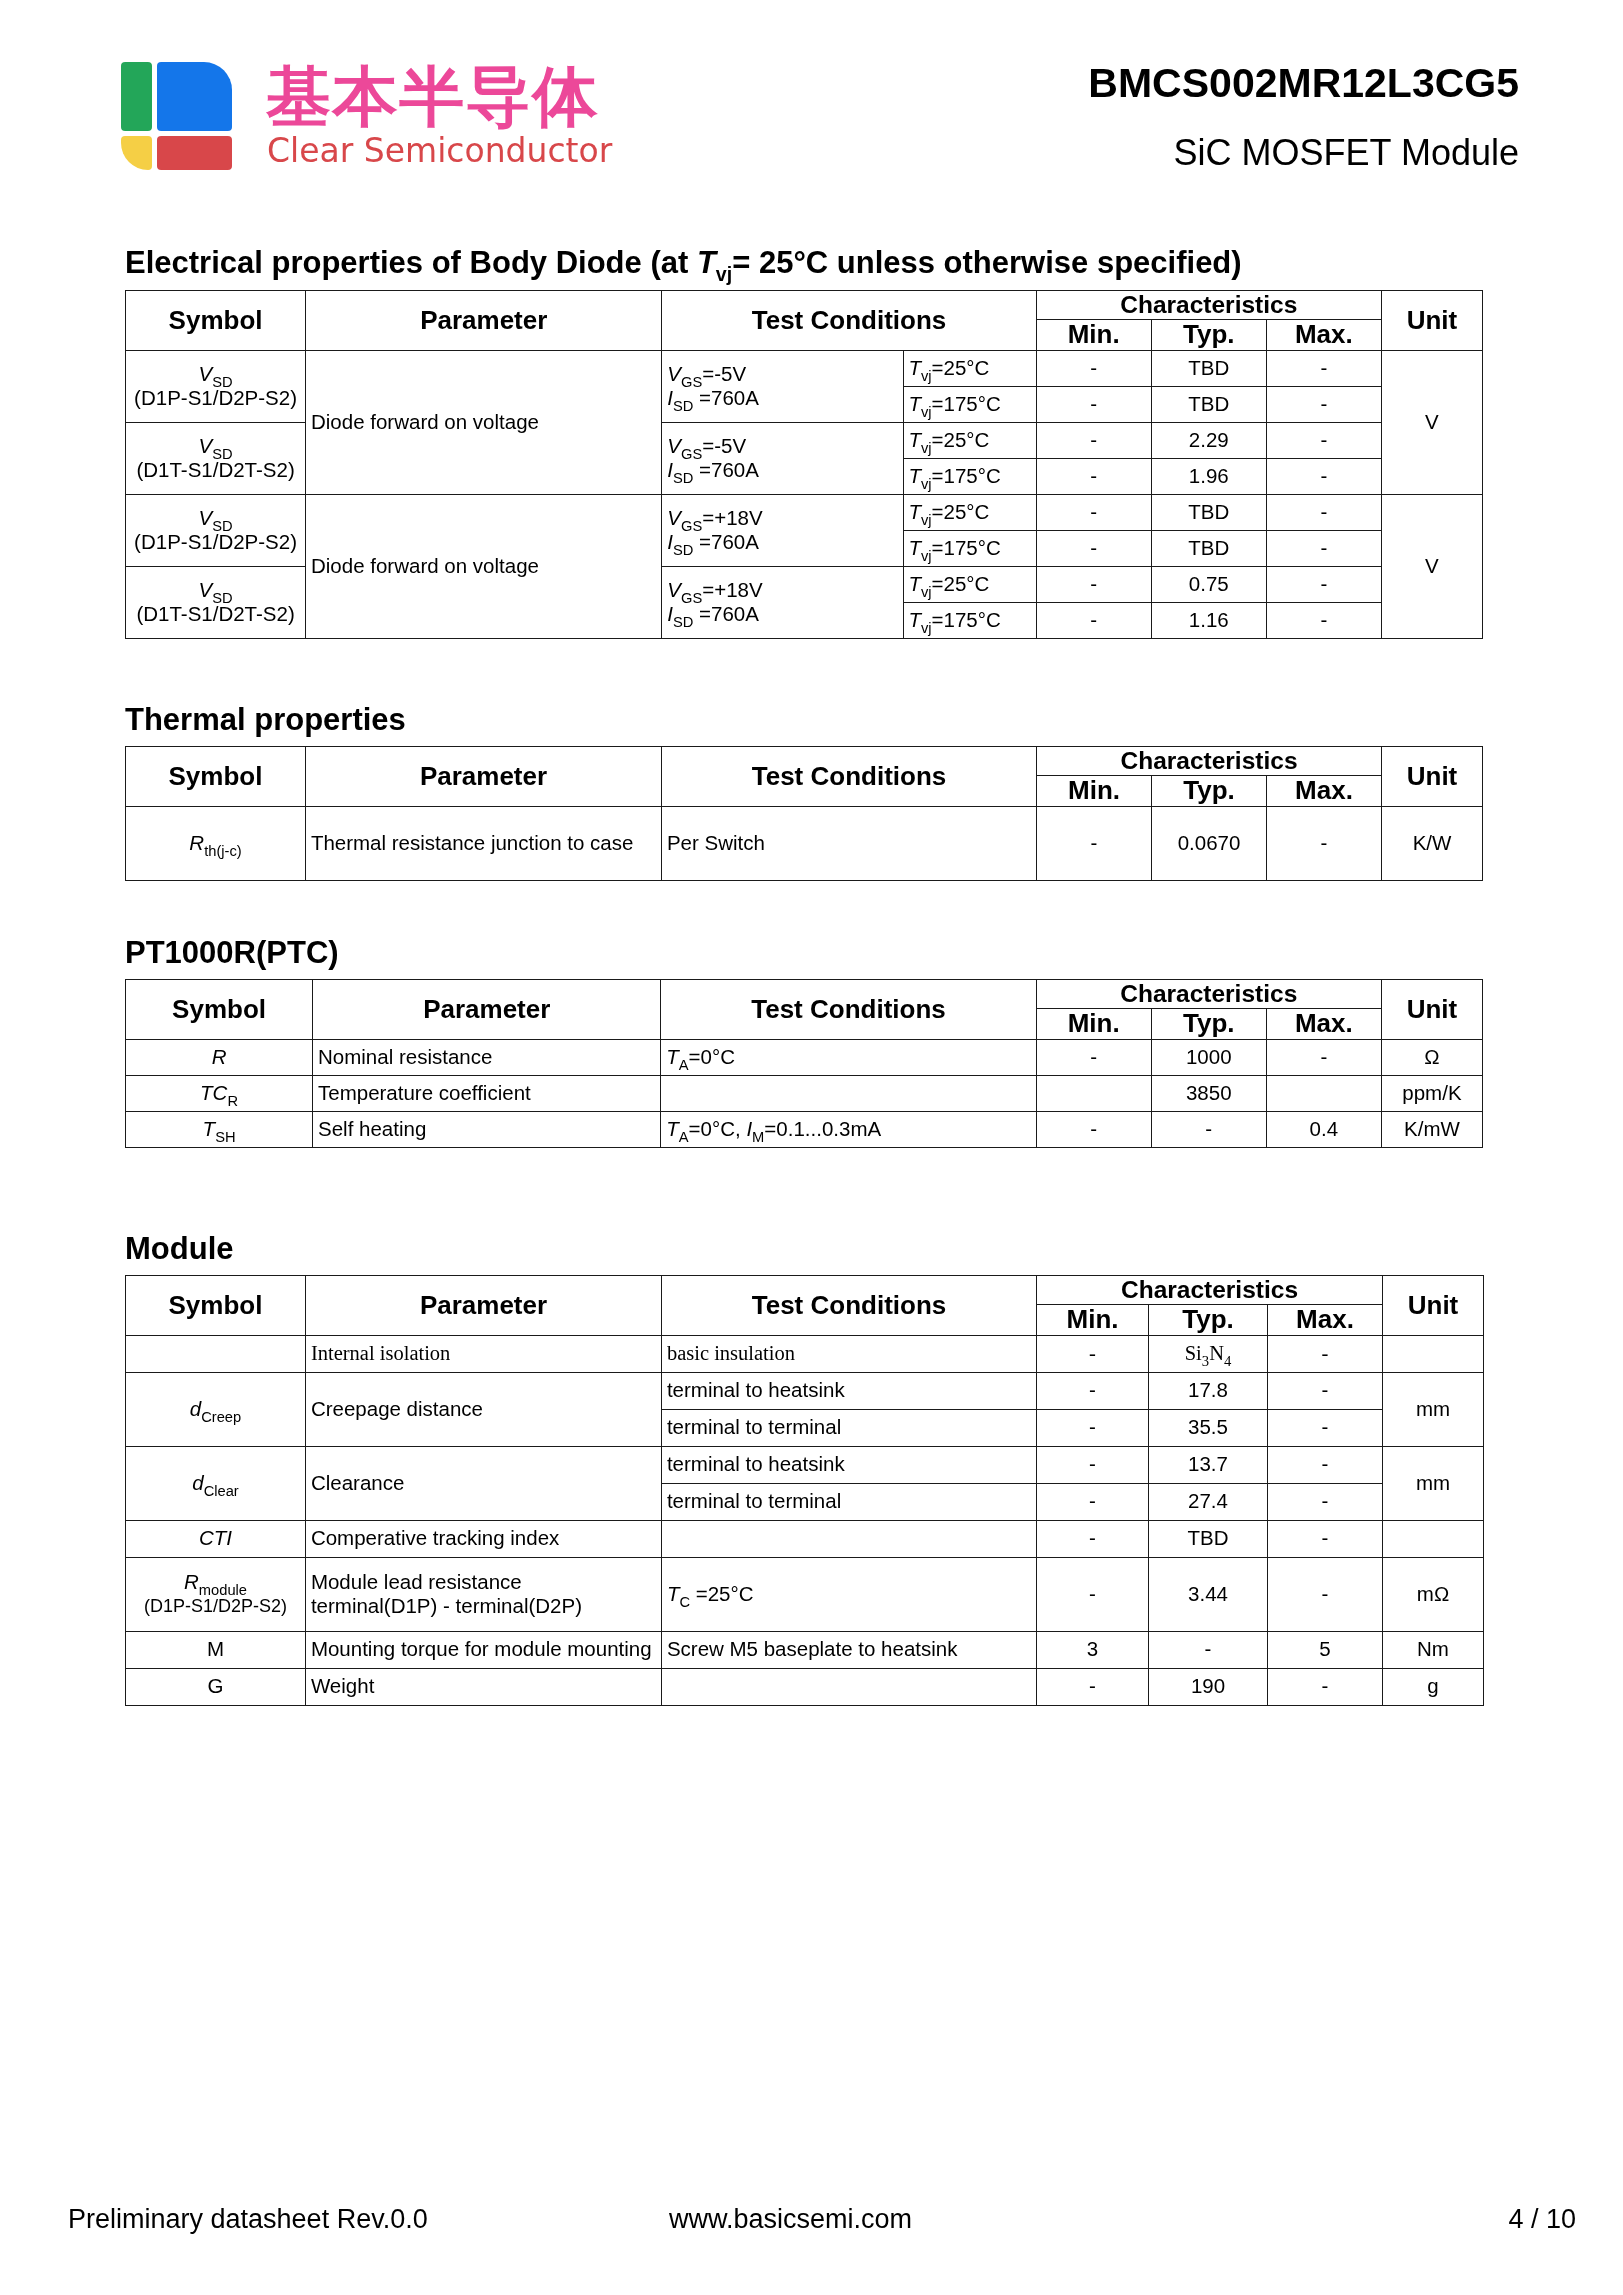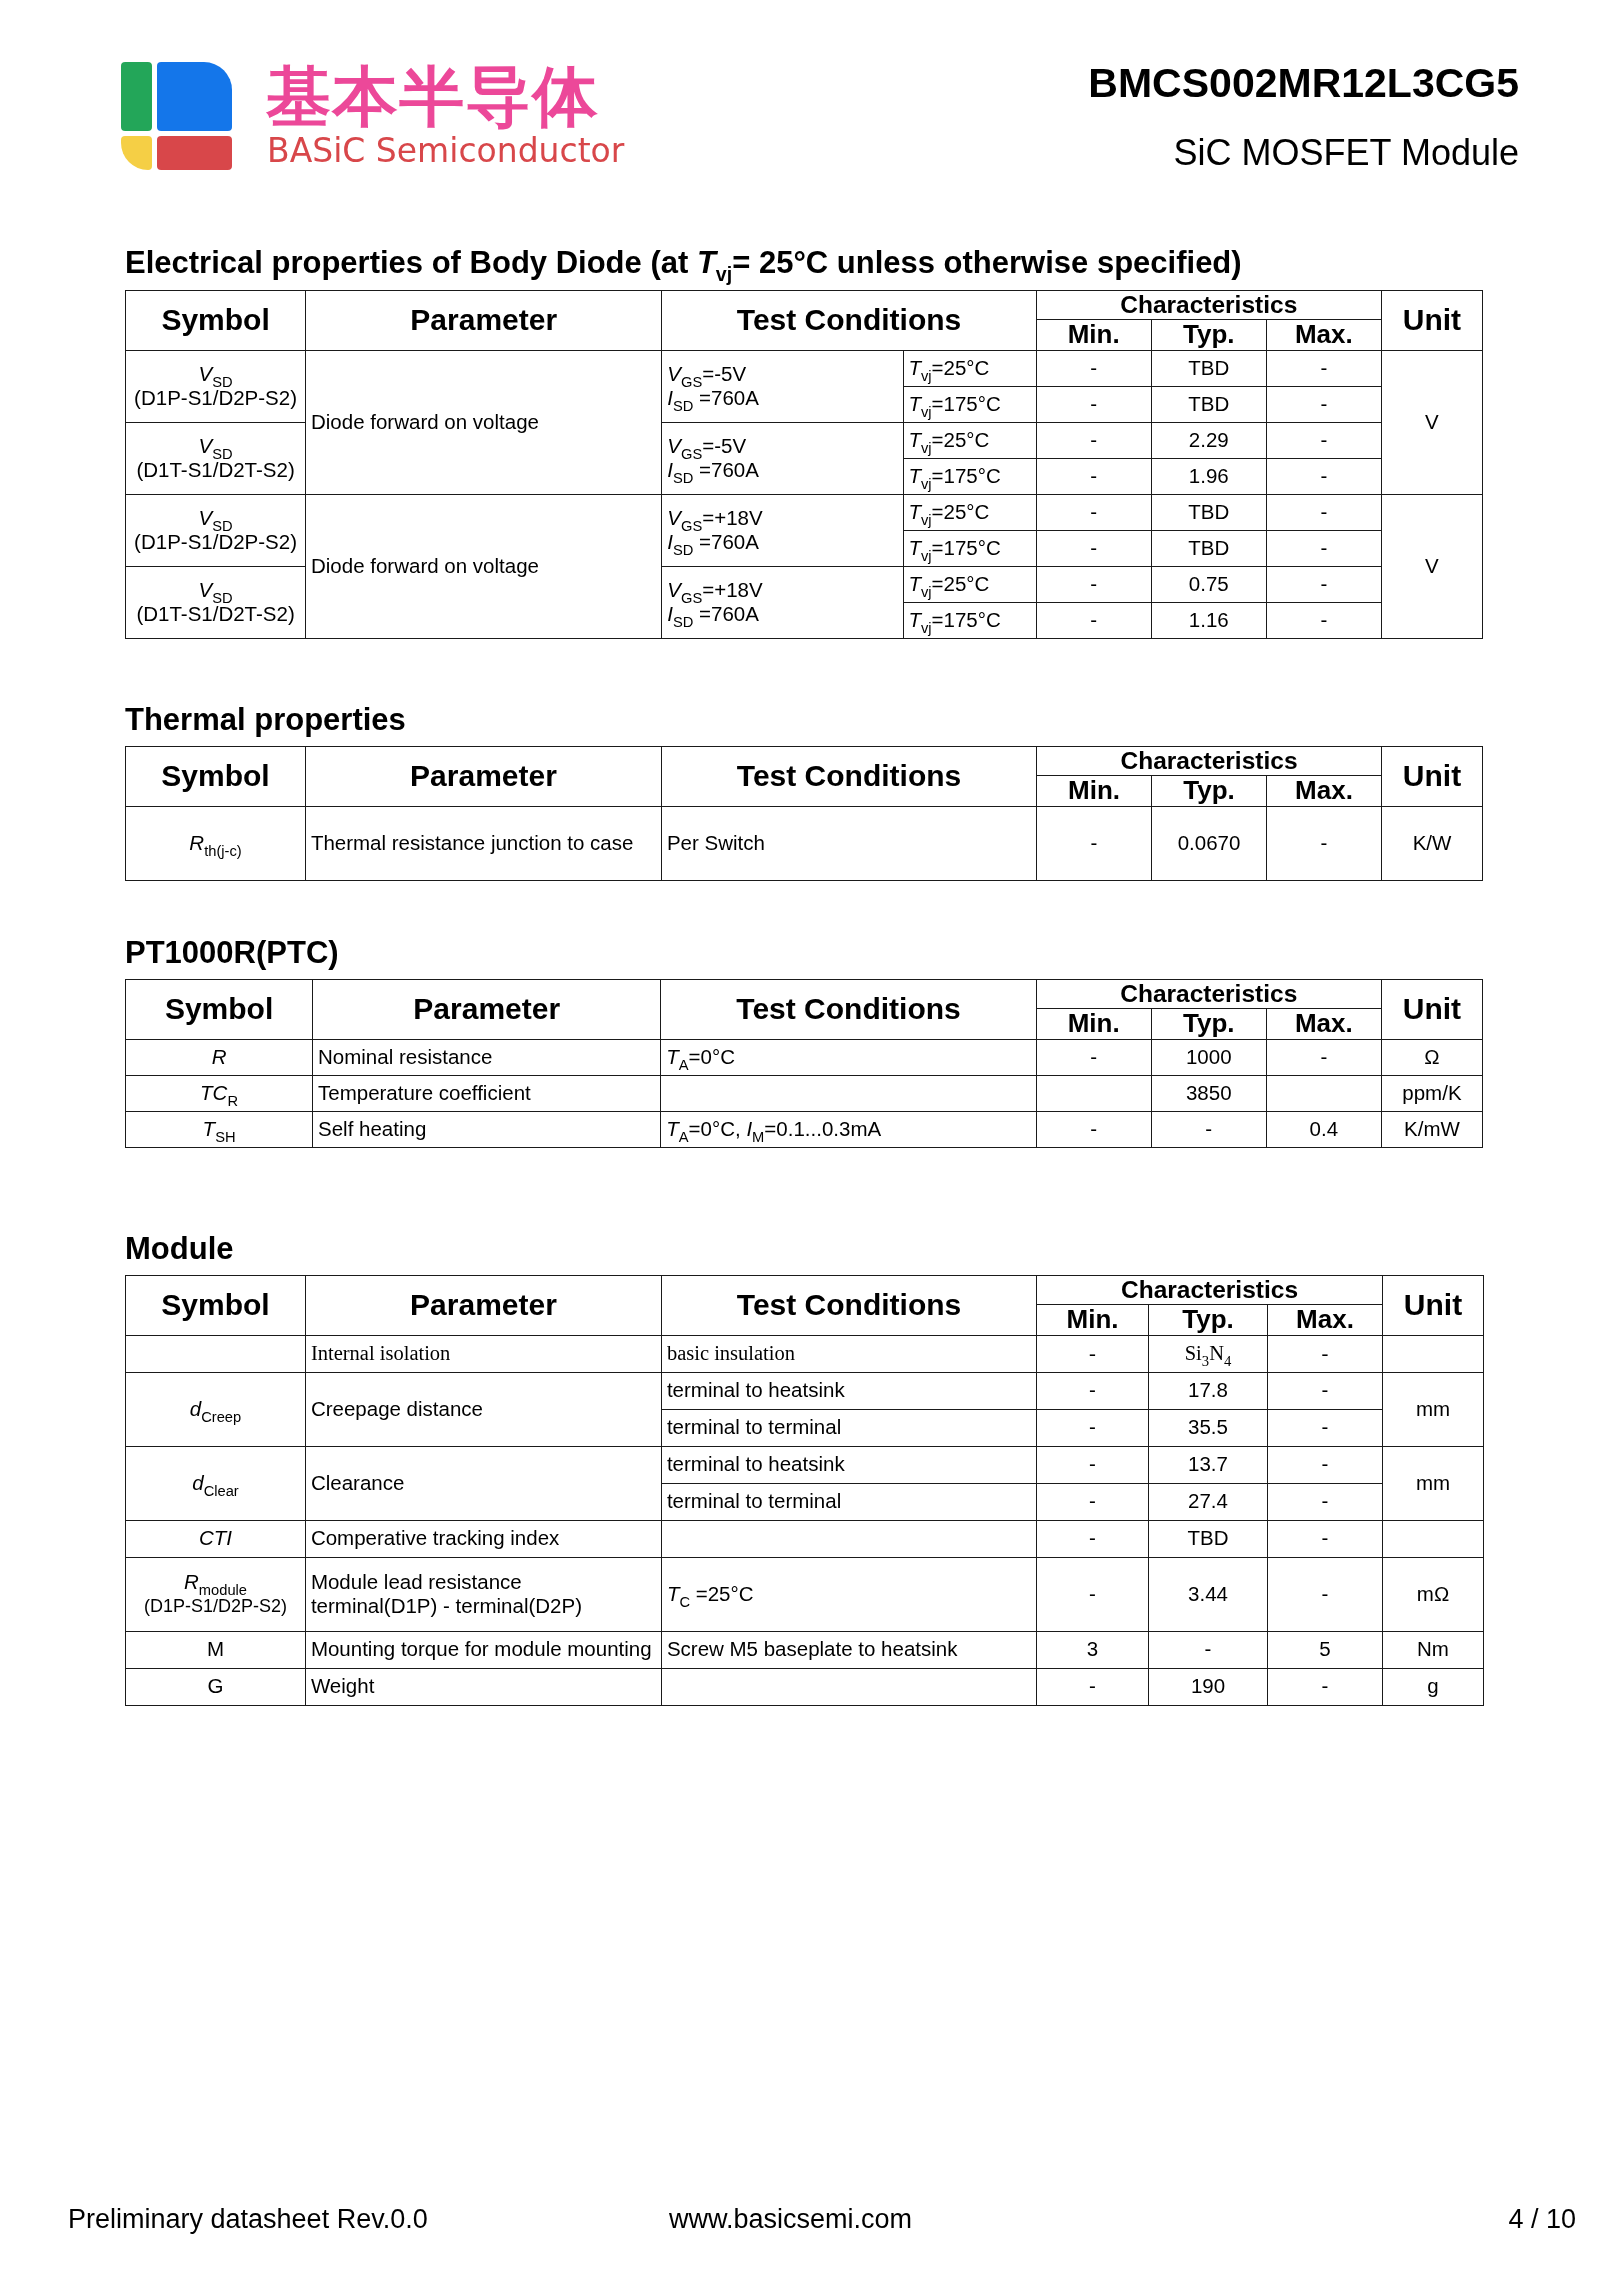--- a/index.html
+++ b/index.html
@@ -19,42 +19,42 @@
   .part-type { right:104px; top:131px; font-weight:normal; font-size:36px; line-height:44px; text-align:right; }
 
   
   .sec-title { left:125px; font-weight:bold; font-size:31px; line-height:36px; white-space:nowrap; }
   .sec-title i { font-style:italic; }
   .sec-title sub { font-size:19.6px; vertical-align:-8.2px; font-style:normal; }
 
   
   table.ds { position:absolute; left:125px; width:1358px; border-collapse:collapse; table-layout:fixed; }
   table.ds td, table.ds th { border:1.6px solid #1a1a1a; padding:0; font-weight:normal; font-size:20.5px; line-height:24.5px; }
-  table.ds th { font-weight:bold; font-size:30px; text-align:center; line-height:28px; }
+  table.ds th { font-weight:bold; font-size:26px; text-align:center; line-height:28px; }
   table.ds th.char-h { font-size:24.5px; line-height:24.5px; height:28px; }
   table.ds th.sub-h { font-size:26px; line-height:29.5px; height:29.5px; }
   .c { text-align:center; }
   .l { text-align:left; padding-left:4.9px !important; }
   sub.s { font-size:14.7px; vertical-align:-5.7px; line-height:0; }
   .sym-sub { font-size:18px; display:block; line-height:23px; }
 
   
   .foot { top:2203px; font-size:27px; line-height:33px; white-space:nowrap; }
 </style>
 </head>
 <body>
 
 <div class="abs logo">
   <div class="g"></div>
   <div class="b"></div>
   <div class="y"></div>
   <div class="r"></div>
 </div>
 <div class="abs cn-name">基本半导体</div>
-<div class="abs en-name">BASiC Semiconductor</div>
+<div class="abs en-name">Clear Semiconductor</div>
 <div class="abs part-no">BMCS002MR12L3CG5</div>
 <div class="abs part-type">SiC MOSFET Module</div>
 
 <div class="abs sec-title" style="top:245px;"><span>Electrical properties of Body Diode (at </span><i>T</i><sub>vj</sub><span>= 25°C unless otherwise specified)</span></div>
 
 <table class="ds" style="top:290px;">
   <colgroup>
     <col style="width:180px">
       <col style="width:356px">
       <col style="width:241px">

